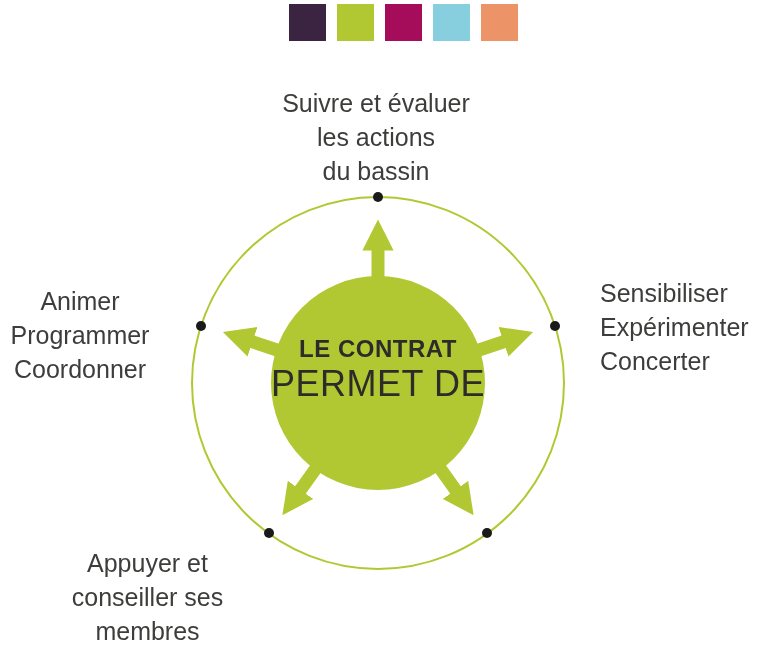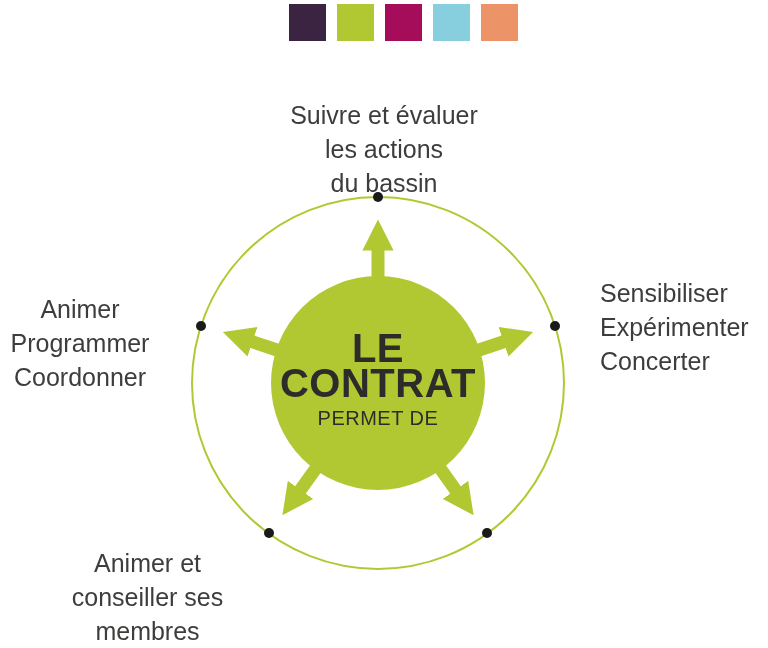--- a/index.html
+++ b/index.html
@@ -19,35 +19,35 @@
   .diagram-svg { position: absolute; left: 0; top: 0; }
 
   
   .node-label {
     position: absolute;
     white-space: pre-line;
     font-size: 25px;
     line-height: 34px;
     color: #3D3D3C;
   }
-  .node-label.top          { left: 224px; top: 86px;  width: 320px; text-align: center; margin-top: 12px; }
+  .node-label.top          { left: 216px; top: 86px;  width: 320px; text-align: center; }
   .node-label.right        { left: 600px; top: 276px; width: 168px; text-align: left; }
   .node-label.bottom-right { left: 518px; top: 546px; width: 210px; text-align: left; }
   .node-label.bottom-left  { left: 55px;  top: 546px; width: 185px; text-align: center; }
-  .node-label.left         { left: 0px;   top: 292px; width: 160px; text-align: center; }
+  .node-label.left         { left: 0px;   top: 284px; width: 160px; text-align: center; }
 
   
   .center-text {
     position: absolute;
     left: 253px; top: 331px; width: 250px;
     text-align: center;
     color: #2E2C2B;
   }
-  .ct-bold  { font-weight: 700; font-size: 40px; line-height: 35px; letter-spacing: 0.5px; }
-  .ct-light { font-weight: 400; font-size: 20px; line-height: 35px; letter-spacing: 0.5px; }
+  .ct-bold  { font-weight: 700; font-size: 24px; line-height: 35px; letter-spacing: 0.5px; }
+  .ct-light { font-weight: 400; font-size: 36px; line-height: 35px; letter-spacing: 0.5px; }
 </style>
 </head>
 <body>
 
 <div class="canvas" style="background-color: rgb(255, 255, 255);">
 
   <div class="swatches">
     <div class="swatch" style="background-color: rgb(58, 36, 66);"></div>
     <div class="swatch" style="background-color: rgb(178, 200, 50);"></div>
     <div class="swatch" style="background-color: rgb(165, 13, 90);"></div>
@@ -83,20 +83,20 @@
     <div class="ct-bold">LE CONTRAT</div>
     <div class="ct-light">PERMET DE</div>
   </div>
 
   <div class="node-label top" style="color: rgb(61, 61, 60);">Suivre et évaluer
 les actions
 du bassin</div>
   <div class="node-label right" style="color: rgb(61, 61, 60);">Sensibiliser
 Expérimenter
 Concerter</div>
-  <div class="node-label bottom-left" style="color: rgb(61, 61, 60);">Animer et
+  <div class="node-label bottom-left" style="color: rgb(61, 61, 60);">Appuyer et
 conseiller ses
 membres</div>
   <div class="node-label left" style="color: rgb(61, 61, 60);">Animer
 Programmer
 Coordonner</div>
 
 </div>
 
 </body></html>

